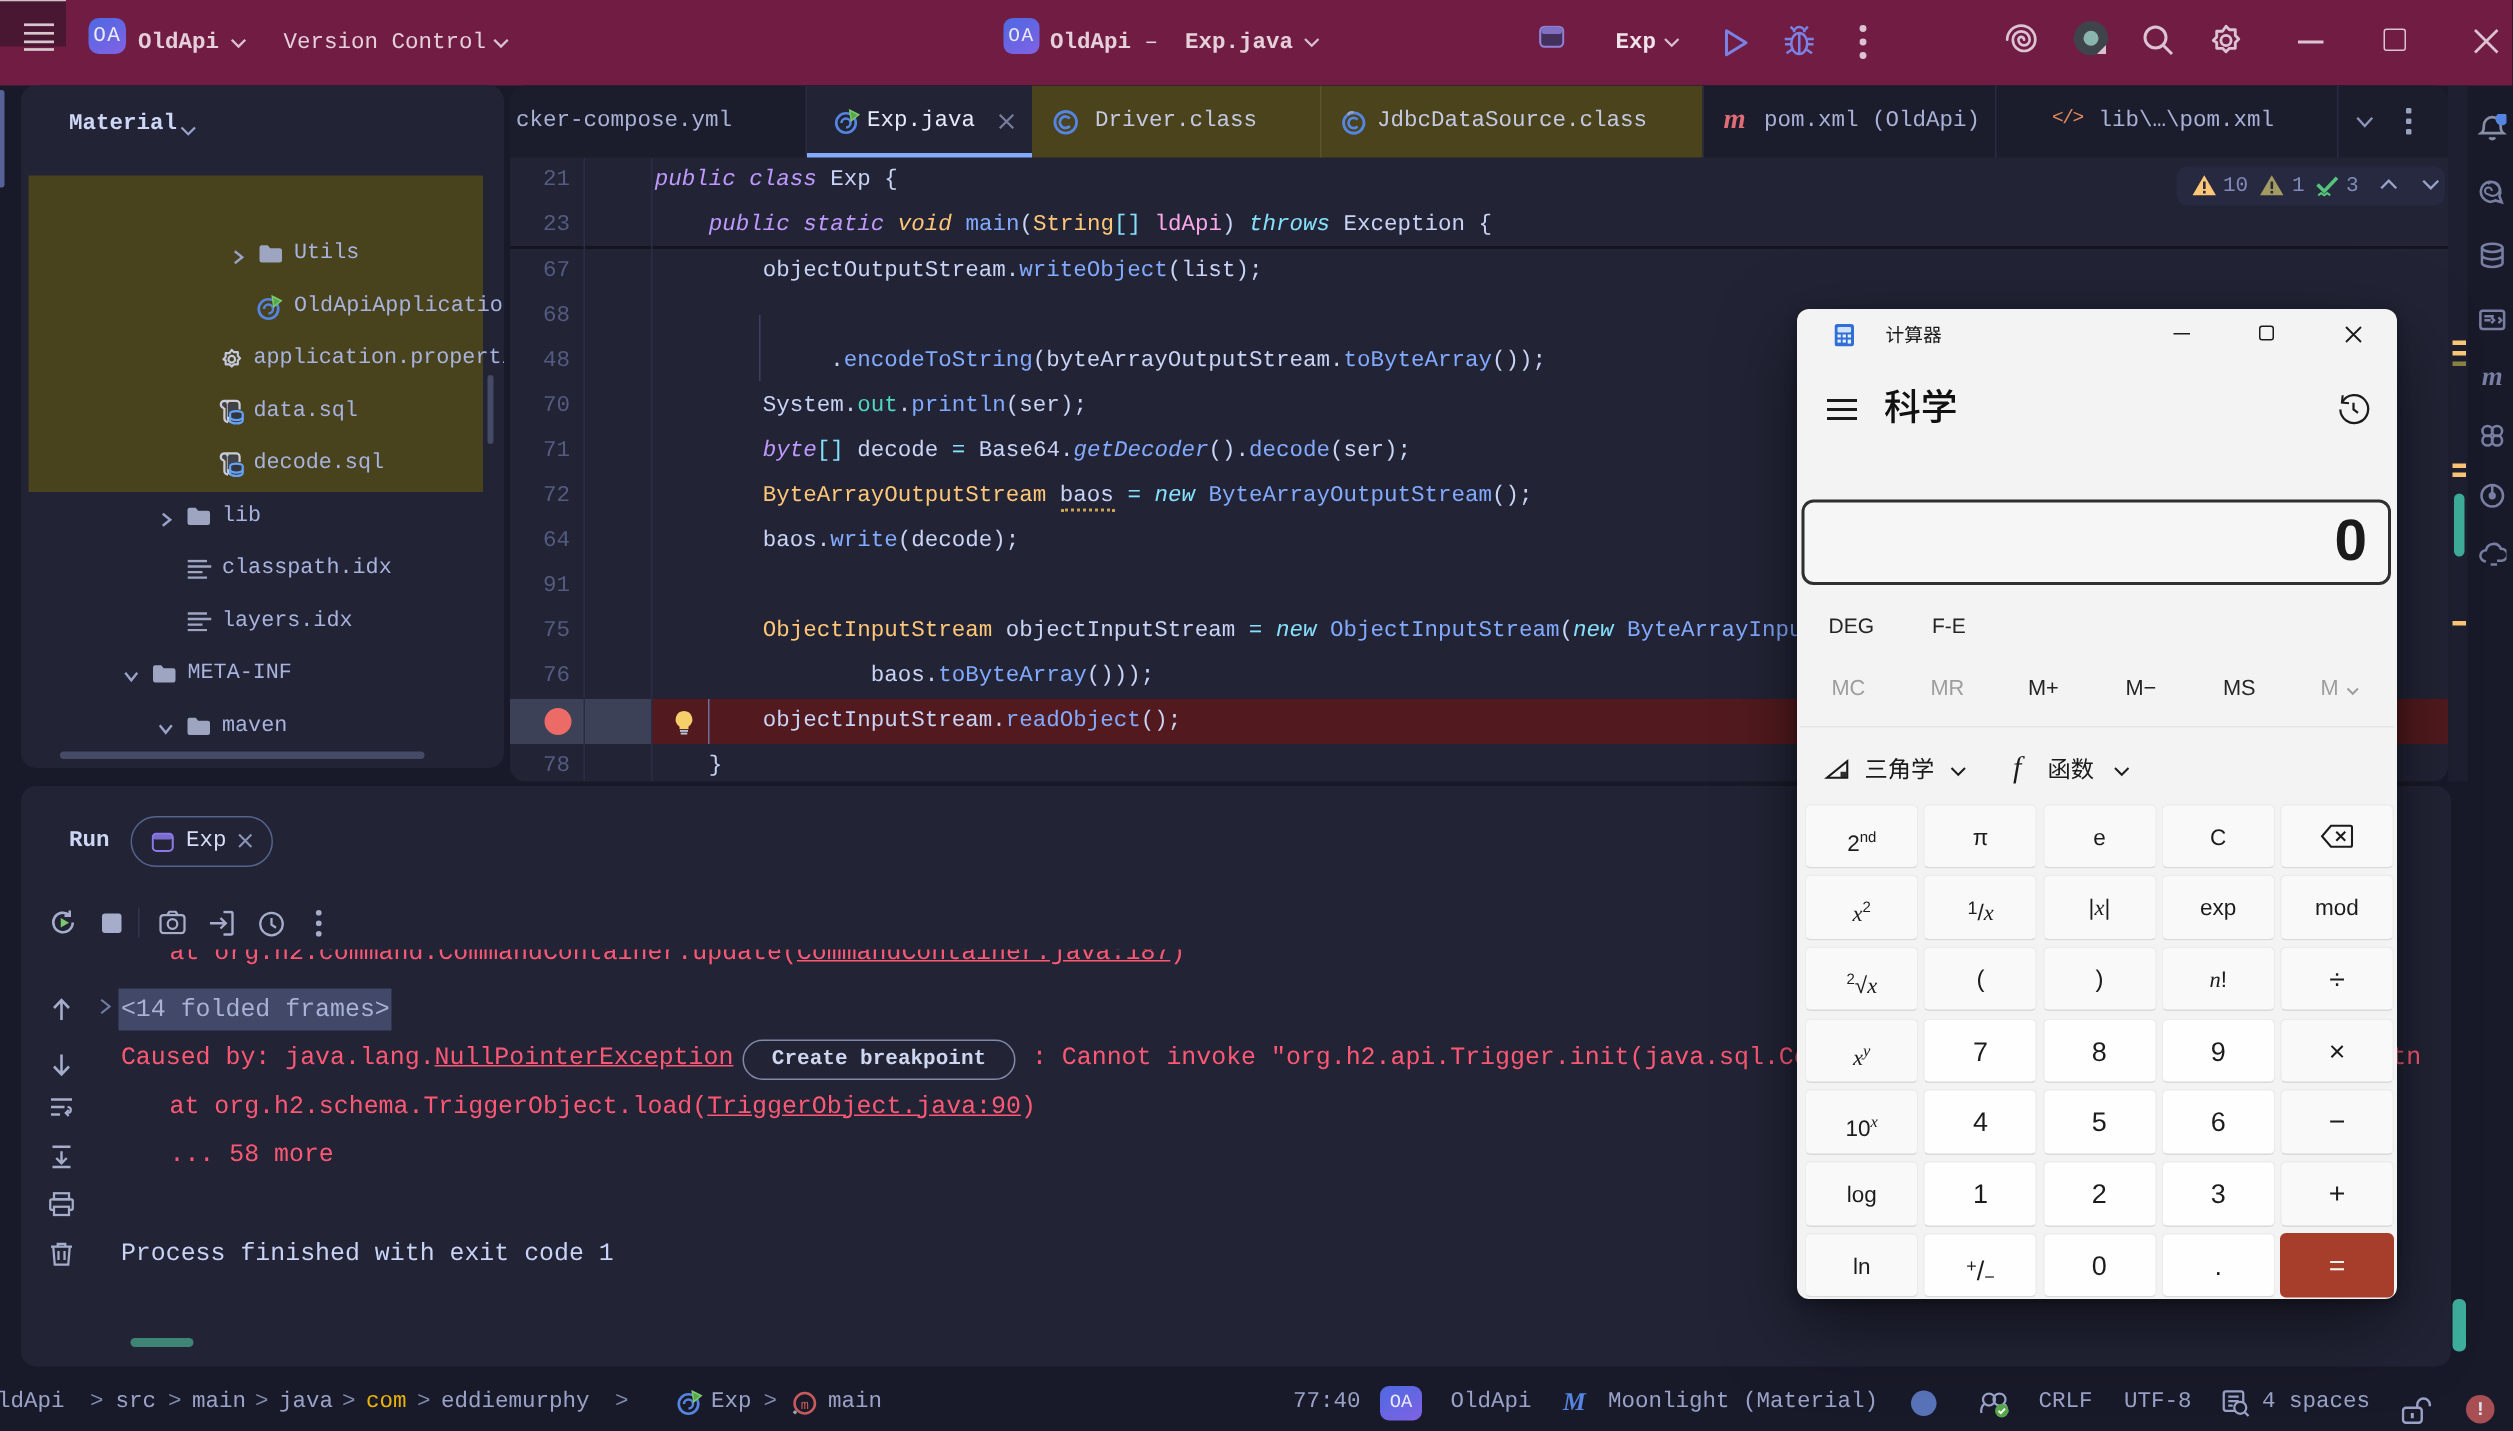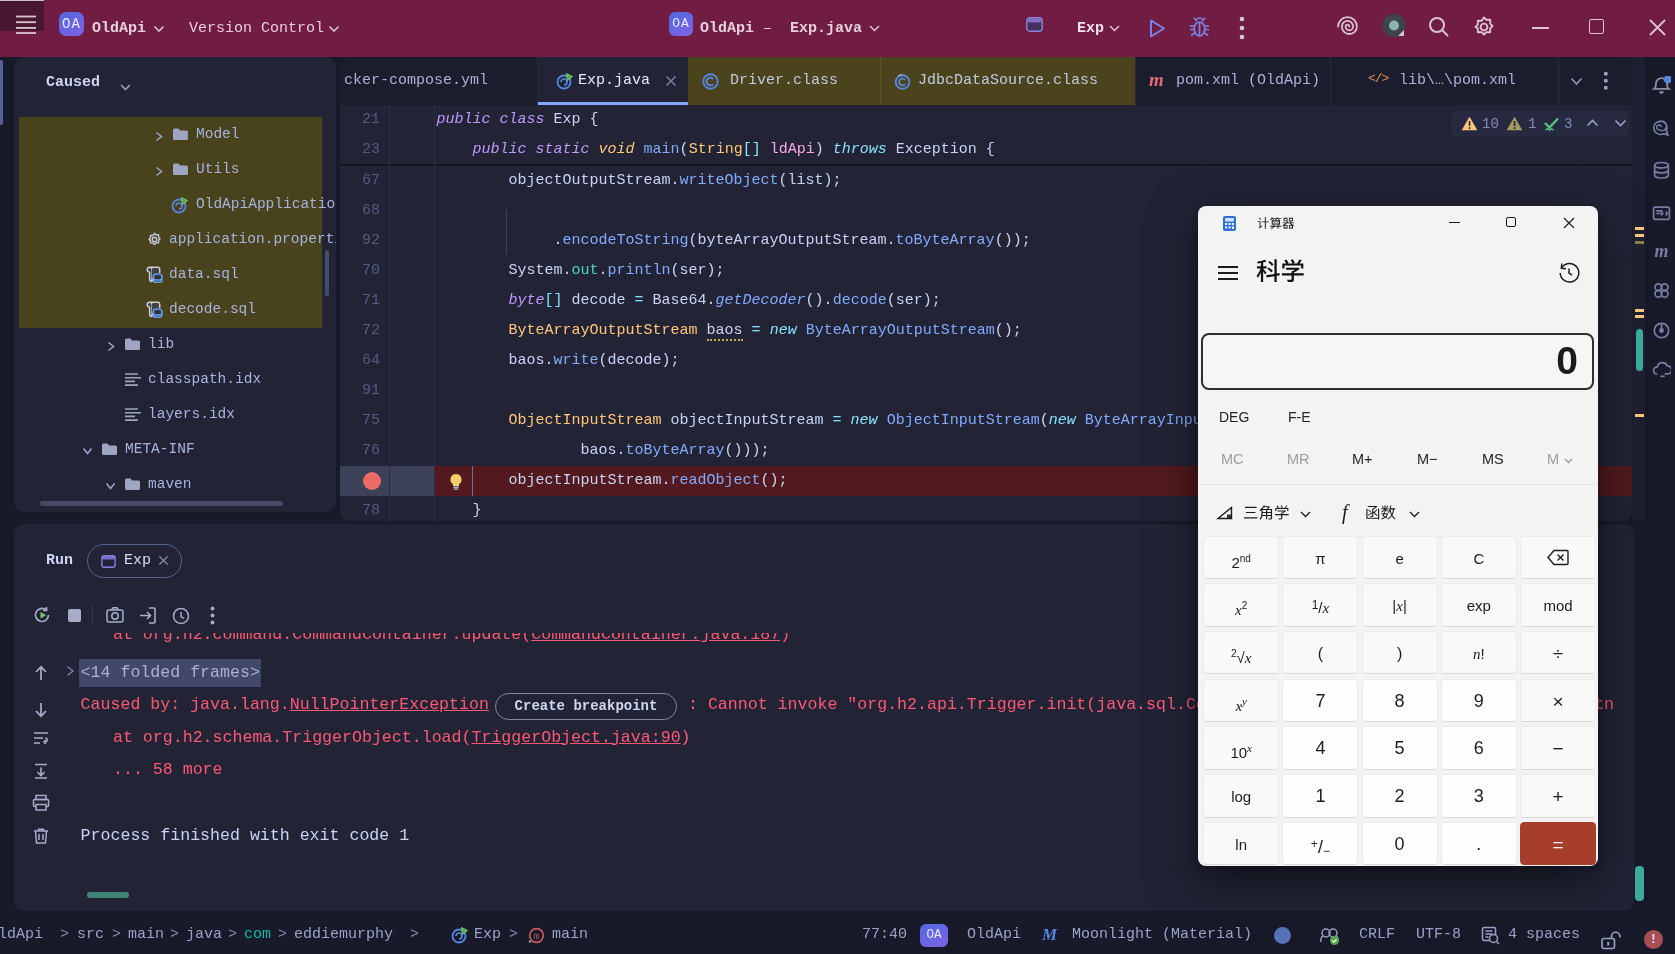--- a/index.html
+++ b/index.html
@@ -112,30 +112,25 @@
         </g>
       </svg>
   <div class="abs" style="left:1532px;top:27px;width:17px;height:2px;background:#dcc3d2"></div>
   <div class="abs" style="left:1589px;top:19px;width:15px;height:15px;border:1.8px solid #dcc3d2;border-radius:2px"></div>
   <svg class="icon" style="left:1648px;top:18px" width="19" height="19" viewBox="0 0 19 19">
         <path d="M2 2 L17 17 M17 2 L2 17" stroke="#dcc3d2" stroke-width="1.8"></path>
       </svg>
 </div>
 <div class="abs" style="left:0;top:60px;width:3px;height:65px;background:#566099;border-radius:0 2px 2px 0"></div>
 <div id="ptree">
-  <div class="abs" style="left:32px;top:17px;font-weight:bold;color:#cdd6f4;font-size:15px">Caused</div>
+  <div class="abs" style="left:32px;top:17px;font-weight:bold;color:#cdd6f4;font-size:15px">Material</div>
   <svg class="icon" style="left:106px;top:27px" width="11" height="7" viewBox="0 0 11 7">
         <path d="M1 1 L5.5 5.5 L10 1" fill="none" stroke="#9aa2c8" stroke-width="1.5"></path>
       </svg>
   <div class="olive"></div>
-  <div class="trow" style="top:60px"><svg class="icon" style="left:141px;top:14px" width="8" height="11" viewBox="0 0 8 11">
-          <path d="M1.5 1.5 L6.5 5.5 L1.5 9.5" fill="none" stroke="#9aa2c8" stroke-width="1.6"></path>
-        </svg><svg class="icon" style="left:158px;top:10px" width="17" height="14" viewBox="0 0 17 14">
-          <path d="M1 3 a1.5 1.5 0 0 1 1.5-1.5 h4 l1.6 2 h6.4 a1.5 1.5 0 0 1 1.5 1.5 v6.5 a1.5 1.5 0 0 1 -1.5 1.5 h-12 a1.5 1.5 0 0 1 -1.5 -1.5 Z" fill="#9da5c0"></path>
-        </svg><span style="position:absolute;left:182px">Model</span></div>
 <div class="trow" style="top:95px"><svg class="icon" style="left:141px;top:14px" width="8" height="11" viewBox="0 0 8 11">
           <path d="M1.5 1.5 L6.5 5.5 L1.5 9.5" fill="none" stroke="#9aa2c8" stroke-width="1.6"></path>
         </svg><svg class="icon" style="left:158px;top:10px" width="17" height="14" viewBox="0 0 17 14">
           <path d="M1 3 a1.5 1.5 0 0 1 1.5-1.5 h4 l1.6 2 h6.4 a1.5 1.5 0 0 1 1.5 1.5 v6.5 a1.5 1.5 0 0 1 -1.5 1.5 h-12 a1.5 1.5 0 0 1 -1.5 -1.5 Z" fill="#9da5c0"></path>
         </svg><span style="position:absolute;left:182px">Utils</span></div>
 <div class="trow" style="top:130px"><svg class="icon" style="left:157px;top:9px" width="18" height="18" viewBox="0 0 18 18">
           <g fill="none">
             <circle cx="8" cy="10" r="6.5" stroke="#5585e0" stroke-width="1.8"></circle>
             <path d="M8 10 m-3 0 a3 3 0 1 1 3 3" stroke="#5585e0" stroke-width="1.7"></path>
             <path d="M10.5 1.5 L16.5 4.5 L11.5 8.5 Z" fill="#57a64a" stroke="#7bc96f" stroke-width="1"></path>
@@ -259,21 +254,21 @@
           <rect x="5.3" y="13.6" width="5.4" height="1.3" fill="#b9c0d4"></rect>
           <rect x="5.8" y="15.4" width="4.4" height="1.3" fill="#b9c0d4"></rect>
         </svg>
 <div class="lnum" style="left:0px;top:0px">21</div>
 <div class="codeline" style="left:96.5px;top:0px"><span class="kw">public class</span> Exp {</div>
 <div class="lnum" style="left:0px;top:30px">23</div>
 <div class="codeline" style="left:96.5px;top:30px">    <span class="kw">public static</span> <span class="typ" style="font-style:italic">void</span> <span class="fn">main</span>(<span class="typ">String</span><span class="cy">[]</span> <span class="pink">ldApi</span>) <span class="cyi">throws</span> Exception {</div>
 <div class="lnum" style="left:0px;top:61px">67</div>
 <div class="codeline" style="left:96.5px;top:61px">        objectOutputStream.<span class="fn">writeObject</span>(list);</div>
 <div class="lnum" style="left:0px;top:91px">68</div>
-<div class="lnum" style="left:0px;top:121px">92</div>
+<div class="lnum" style="left:0px;top:121px">48</div>
 <div class="codeline" style="left:96.5px;top:121px">             .<span class="fn">encodeToString</span>(byteArrayOutputStream.<span class="fn">toByteArray</span>());</div>
 <div class="lnum" style="left:0px;top:151px">70</div>
 <div class="codeline" style="left:96.5px;top:151px">        System.<span class="teal" style="">out</span>.<span class="fn">println</span>(ser);</div>
 <div class="lnum" style="left:0px;top:181px">71</div>
 <div class="codeline" style="left:96.5px;top:181px">        <span class="kw">byte</span><span class="cy">[]</span> decode <span class="cy">=</span> Base64.<span class="fni">getDecoder</span>().<span class="fn">decode</span>(ser);</div>
 <div class="lnum" style="left:0px;top:211px">72</div>
 <div class="codeline" style="left:96.5px;top:211px">        <span class="typ">ByteArrayOutputStream</span> <span style="border-bottom:2px dotted #c9a554">baos</span> <span class="cy">=</span> <span class="cyi">new</span> <span class="fn">ByteArrayOutputStream</span>();</div>
 <div class="lnum" style="left:0px;top:241px">64</div>
 <div class="codeline" style="left:96.5px;top:241px">        baos.<span class="fn">write</span>(decode);</div>
 <div class="lnum" style="left:0px;top:271px">91</div>
@@ -401,21 +396,21 @@
 </div>
 <div id="status">
   <div class="stxt" style="left:-2px;color:#9aa2c8;">ldApi</div>
 <div class="stxt" style="left:60px;color:#818bb0;">&gt;</div>
 <div class="stxt" style="left:77px;color:#9aa2c8;">src</div>
 <div class="stxt" style="left:112px;color:#818bb0;">&gt;</div>
 <div class="stxt" style="left:128px;color:#9aa2c8;">main</div>
 <div class="stxt" style="left:170px;color:#818bb0;">&gt;</div>
 <div class="stxt" style="left:186px;color:#9aa2c8;">java</div>
 <div class="stxt" style="left:228px;color:#818bb0;">&gt;</div>
-<div class="stxt" style="left:244px;color:#14b8a6;">com</div>
+<div class="stxt" style="left:244px;color:#eab308;">com</div>
 <div class="stxt" style="left:278px;color:#818bb0;">&gt;</div>
 <div class="stxt" style="left:294px;color:#9aa2c8;">eddiemurphy</div>
 <div class="stxt" style="left:410px;color:#818bb0;">&gt;</div>
 <svg class="icon" style="left:451px;top:10px" width="18" height="18" viewBox="0 0 18 18">
         <g fill="none">
           <circle cx="8" cy="10" r="6.5" stroke="#5585e0" stroke-width="1.8"></circle>
           <path d="M8 10 m-3 0 a3 3 0 1 1 3 3" stroke="#5585e0" stroke-width="1.7"></path>
           <path d="M10.5 1.5 L16.5 4.5 L11.5 8.5 Z" fill="#57a64a" stroke="#7bc96f" stroke-width="1"></path>
         </g>
       </svg>

